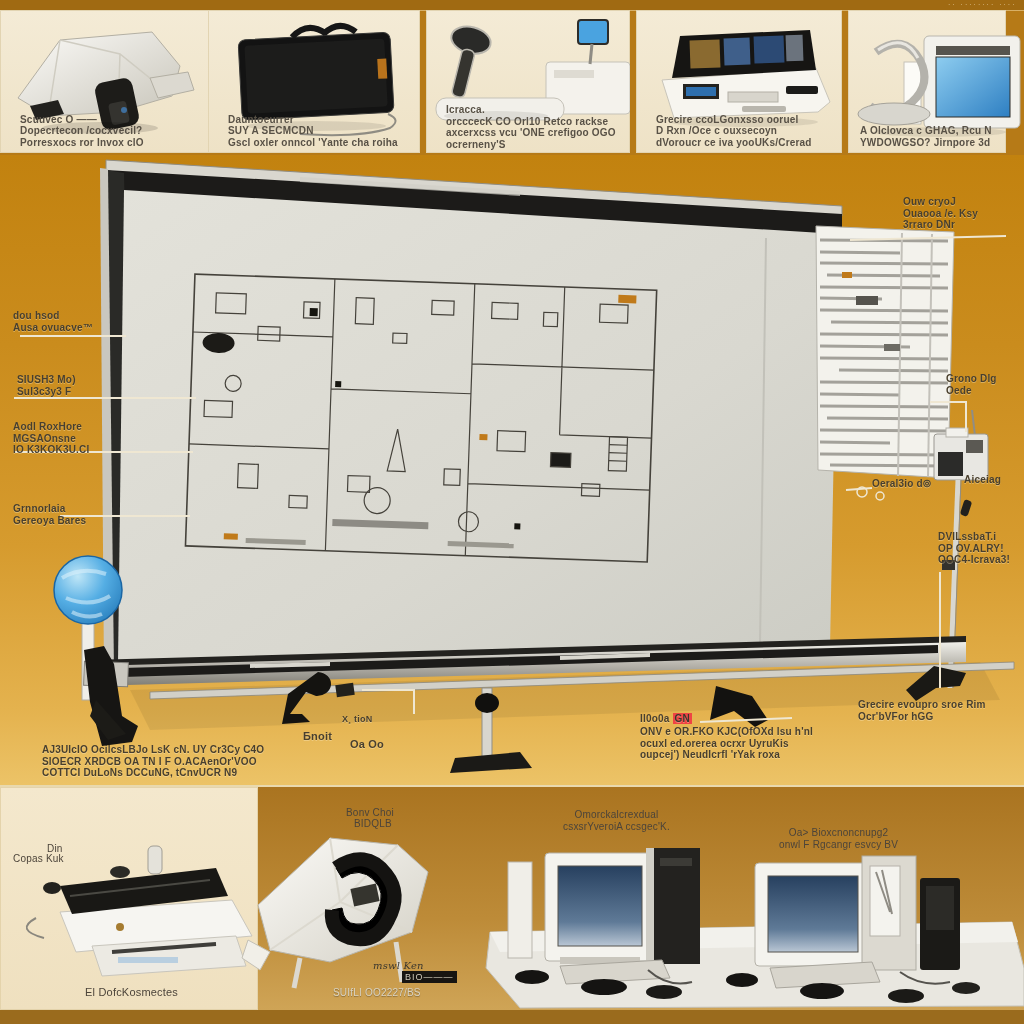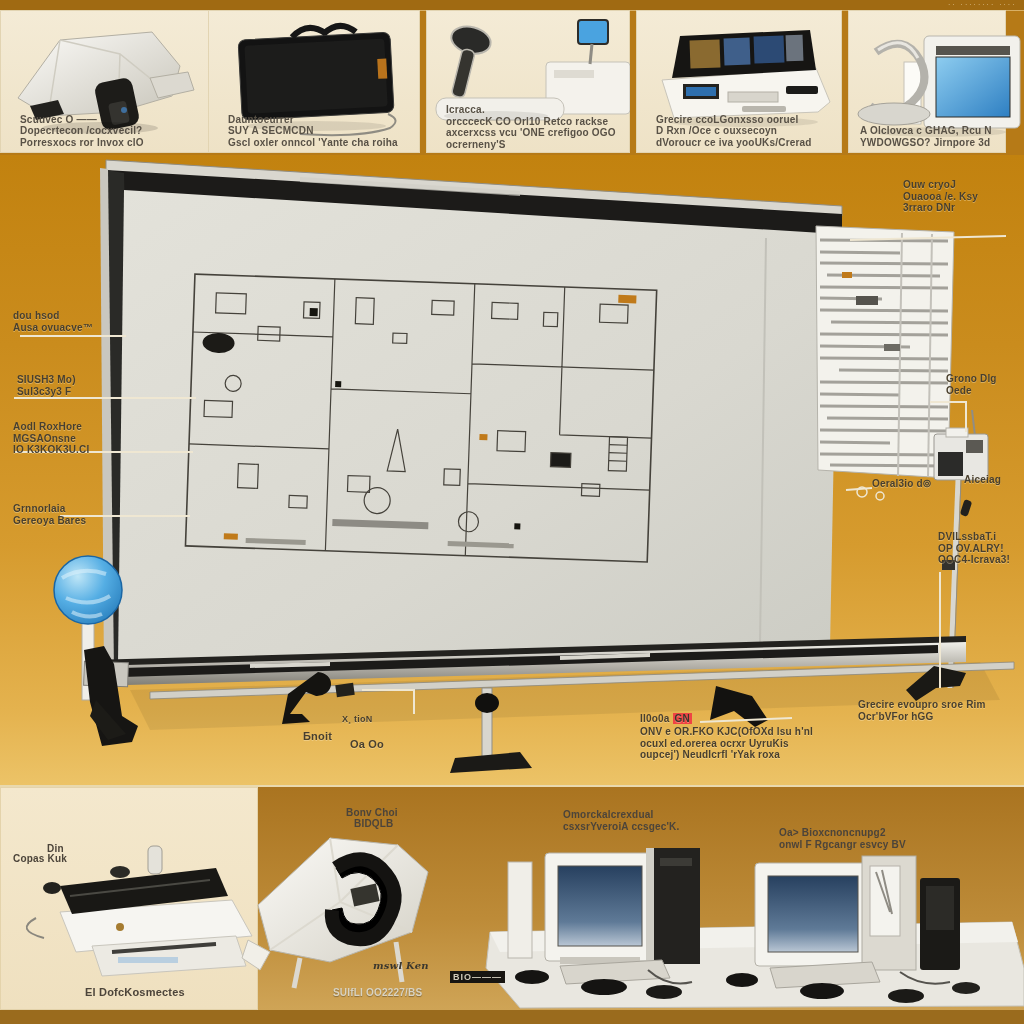--- a/index.html
+++ b/index.html
@@ -13,30 +13,30 @@
        color:#585146;letter-spacing:.2px;}
   
   #midband{position:absolute;left:0;top:155px;width:1024px;height:630px;
            background:linear-gradient(180deg,#c2820f 0%,#ca8c1d 30%,#d69b2e 62%,#e4b24e 88%,#ecc367 100%);}
   #midsvg{position:absolute;left:0;top:155px;width:1024px;height:630px;}
   .co{position:absolute;font-size:10px;line-height:11.5px;font-weight:bold;color:#483f2e;
       letter-spacing:.2px;text-shadow:0 1px 0 rgba(255,240,205,.35);z-index:5;}
   .dots{position:absolute;font-size:7px;letter-spacing:2px;color:rgba(255,244,215,.55);z-index:6;}
   .hl{background:#ef4444;padding:0 2px;color:#3c352a;}
   .script{font-family:"DejaVu Serif",serif;font-style:italic;font-weight:bold;}
-  .badge{display:inline-block;background:#171511;color:#cfc9ba;padding:0 3px;font-size:9px;letter-spacing:1px;margin-left:48px;}
+  .badge{display:inline-block;background:#171511;color:#cfc9ba;padding:0 3px;font-size:9px;letter-spacing:1px;}
   
   #botband{position:absolute;left:0;top:785px;width:1024px;height:239px;
            background:linear-gradient(180deg,#aa7420 0%,#bd8b38 55%,#cfa456 93%,#c3953f 100%);
            border-top:2px solid #e9d9ae;}
   #botleftcell{position:absolute;left:0;top:0;width:258px;height:223px;
                background:linear-gradient(180deg,#f4e8cd,#efe0bf);box-shadow:inset 0 0 0 1px #e4d3ab;}
   #botstrip{position:absolute;left:0;top:223px;width:1024px;height:16px;background:#9a6b1d;}
   #botsvg{position:absolute;left:0;top:785px;width:1024px;height:239px;}
-  .bcap{position:absolute;font-size:10px;line-height:12px;font-weight:bold;color:#4c443a;letter-spacing:.2px;z-index:5;}
+  .bcap{position:absolute;font-size:10px;line-height:12px;font-weight:normal;color:#4c443a;letter-spacing:.2px;z-index:5;text-align:center;}
   svg{display:block;}
 </style>
 </head>
 <body>
 
 <div id="frame">
 
   <div id="topband">
     <div class="tstrip"></div>
 
@@ -321,21 +321,21 @@
   <div class="co" style="left:13px;top:421px;">
     <div>Aodl RoxHore</div>
     <div>MGSAOnsne</div>
     <div>IO K3KOK3U.CI</div>
   </div>
   <div class="co" style="left:13px;top:503px;">
     <div>Grnnorlaia</div>
     <div>Gereoya Bares</div>
   </div>
 
-  <div class="co" style="left:903px;top:179px;">
+  <div class="co" style="left:903px;top:196px;">
     <div>Ouw cryoJ</div>
     <div>Ouaooa /e. Ksy</div>
     <div>3rraro DNr</div>
   </div>
   <div class="co" style="left:946px;top:373px;">
     <div>Grono Dlg</div>
     <div>Oede</div>
   </div>
   <div class="co" style="left:872px;top:478px;">
     <div>Oeral3io d⦾</div>
@@ -358,20 +358,25 @@
   <div class="co" style="left:350px;top:731px;font-size:11px;margin-top:8px;">Oa Oo</div>
 
   <div class="co" style="left:640px;top:713px;">
     <span>Il0o0a</span>
     <span class="hl">GN</span>
   </div>
   <div class="co" style="left:640px;top:726px;">
     <div>ONV e OR.FKO KJC(OfOXd lsu h'nl</div>
     <div>ocuxl ed.orerea ocrxr UyruKis</div>
     <div>oupcej') NeudIcrfl 'rYak roxa</div>
+  </div>
+  <div class="co" style="left:42px;top:744px;">
+    <div>AJ3UIcIO OcilcsLBJo LsK cN. UY Cr3Cy C4O</div>
+    <div>SlOECR XRDCB OA TN I F O.ACAenOr'VOO</div>
+    <div>COTTCI DuLoNs DCCuNG, tCnvUCR N9</div>
   </div>
 
   <div id="botband">
     <div id="botleftcell"></div>
     <div id="botstrip"></div>
   </div>
 
   <svg id="botsvg" viewBox="0 785 1024 239">
     <defs>
       <linearGradient id="scr2" x1="0" y1="0" x2="0" y2="1">

